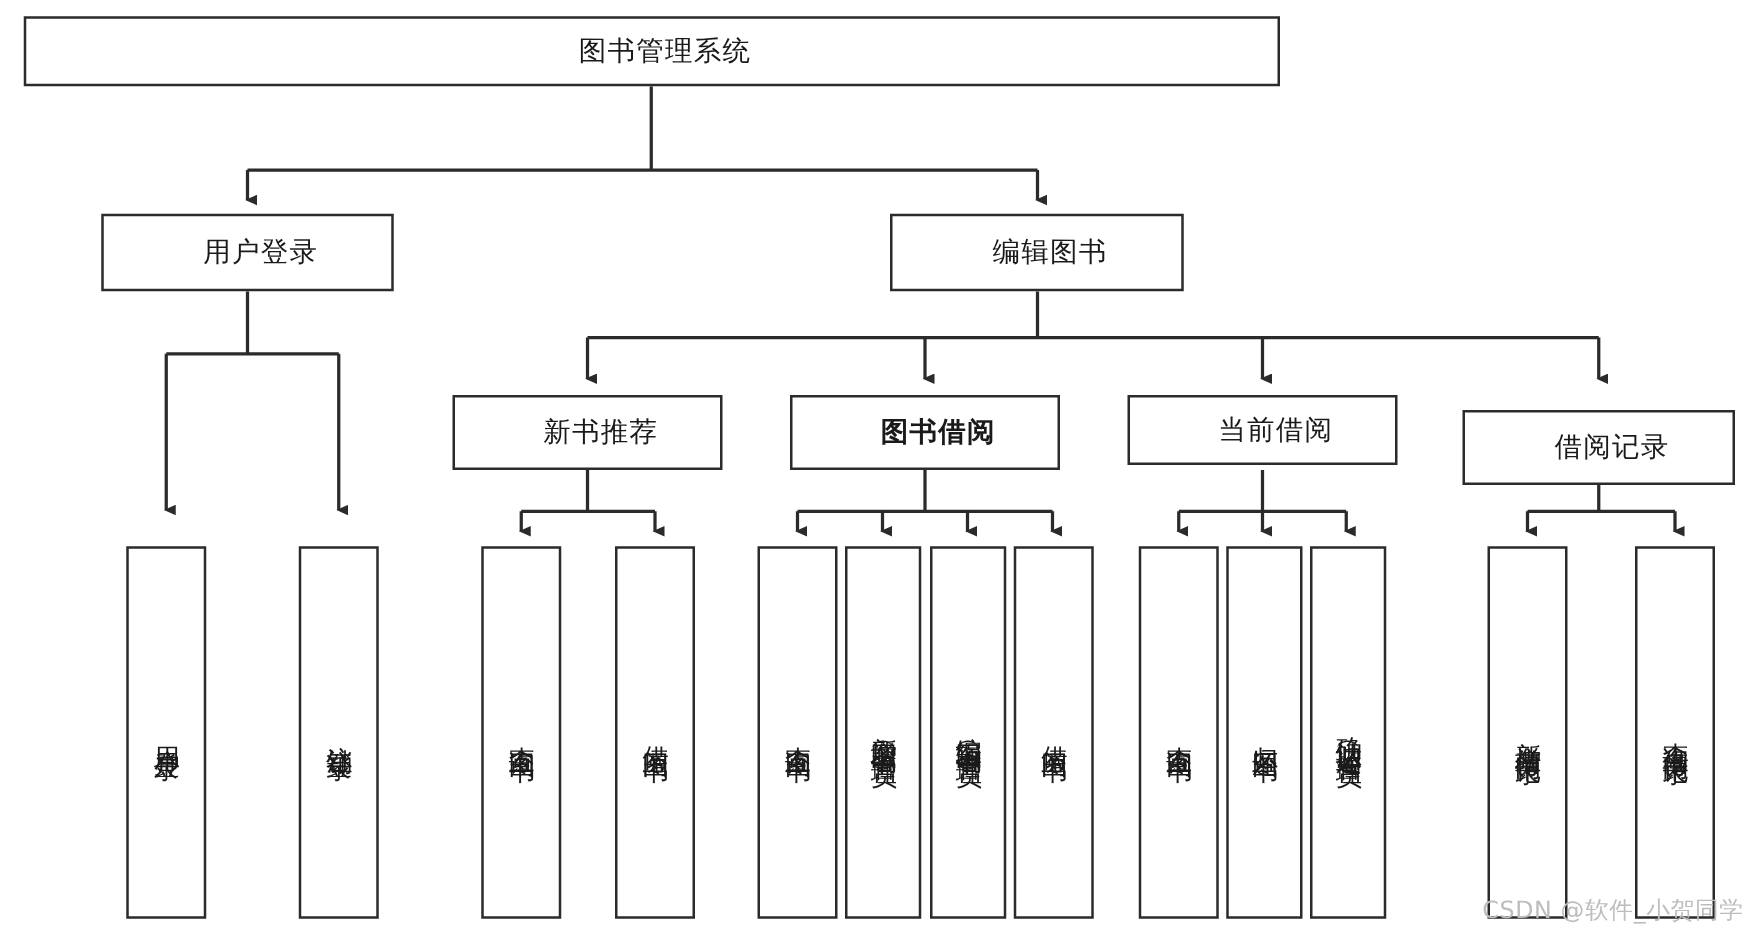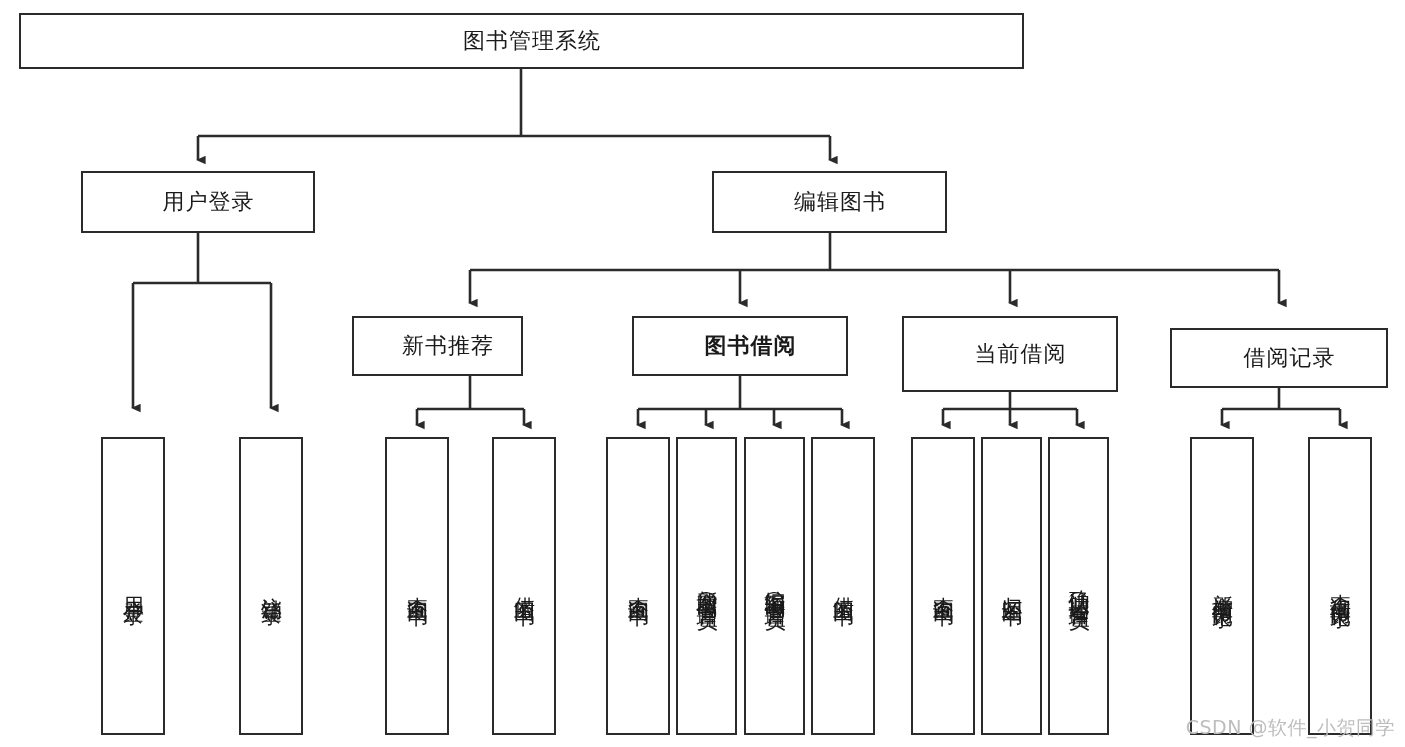--- a/index.html
+++ b/index.html
@@ -134,27 +134,27 @@
     <span>图书管理系统</span>
   </div>
 
   <div class="node h" style="left:81px; top:171px; width:234px; height:62px;">
     <span>用户登录</span>
   </div>
   <div class="node h" style="left:712px; top:171px; width:235px; height:62px;">
     <span>编辑图书</span>
   </div>
 
-  <div class="node h" style="left:352px; top:316px; width:171px; height:60px;">
+  <div class="node h" style="left:362px; top:316px; width:216px; height:60px;">
     <span>新书推荐</span>
   </div>
   <div class="node h" style="left:632px; top:316px; width:216px; height:60px;font-weight:bold;">
     <span>图书借阅</span>
   </div>
-  <div class="node h" style="left:902px; top:316px; width:216px; height:76px;">
+  <div class="node h" style="left:902px; top:316px; width:216px; height:56px;">
     <span>当前借阅</span>
   </div>
   <div class="node h" style="left:1170px; top:316px; width:218px; height:60px;margin-top:12px;">
     <span>借阅记录</span>
   </div>
 
   <div class="node v" style="left:101px; top:437px; width:64px; height:298px;">
     <span class="vtext">用户登录</span>
   </div>
   <div class="node v" style="left:239px; top:437px; width:64px; height:298px;">

